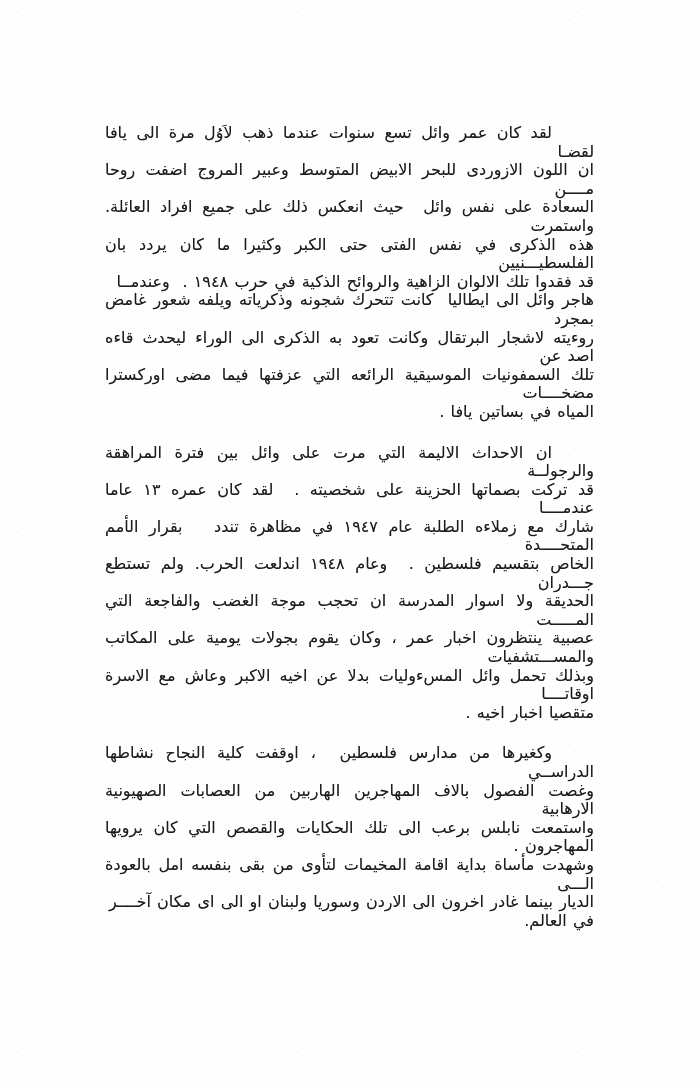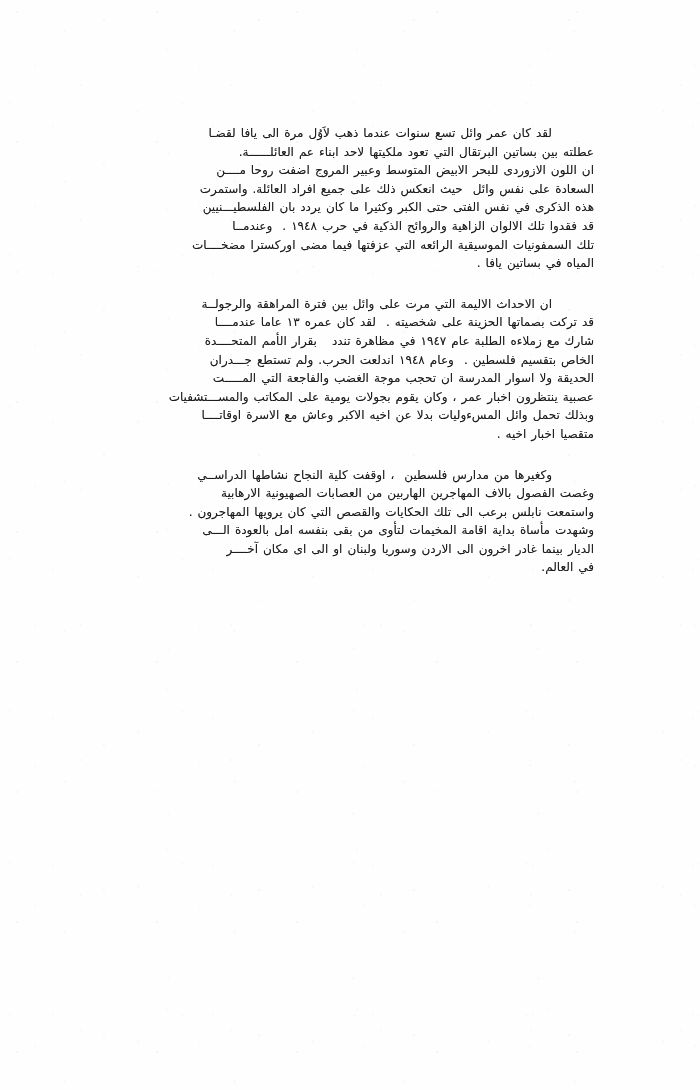--- a/index.html
+++ b/index.html
@@ -48,21 +48,21 @@
     top: 124px;
     right: 106px;
     left: 105px;
     direction: rtl;
     text-align: justify;
     text-align-last: right;
   }
 
   .para {
     margin: 0 0 22px 0;
-    font-size: 12px;
+    font-size: 16px;
     line-height: 18.6px;
     color: #1b1b1b;
     letter-spacing: 0.1px;
     word-spacing: 1.2px;
     
     text-shadow: 0 0 0.45px rgba(40,40,40,0.42);
   }
   .para:last-child { margin-bottom: 16px; }
 
   
@@ -78,25 +78,26 @@
 <body>
 
 <div class="page">
 
   <div class="paper-grain"></div>
 
   <div class="text-block">
 
     <p class="para">
       <span class="line indent">لقد كان عمر وائل تسع سنوات عندما ذهب لاَوُل مرة الى يافا لقضـا</span>
-      <span class="line">عطلته بين بساتين البرتقال التي تعود ملكيتها لاحد ابناء عم العائلــــــة.</span>
       <span class="line">ان اللون الازوردى للبحر الابيض المتوسط وعبير المروج اضفت روحا مــــن</span>
       <span class="line">السعادة على نفس وائل  حيث انعكس ذلك على جميع افراد العائلة. واستمرت</span>
       <span class="line">هذه الذكرى في نفس الفتى حتى الكبر وكثيرا ما كان يردد بان الفلسطيـــنيين</span>
       <span class="line">قد فقدوا تلك الالوان الزاهية والروائح الذكية في حرب ١٩٤٨ .  وعندمــا</span>
+      <span class="line">هاجر وائل الى ايطاليا  كانت تتحرك شجونه وذكرياته ويلفه شعور غامض بمجرد</span>
+      <span class="line">روءيته لاشجار البرتقال وكانت تعود به الذكرى الى الوراء ليحدث قاءه اصد عن</span>
       <span class="line">تلك السمفونيات الموسيقية الرائعه التي عزفتها فيما مضى اوركسترا مضخــــات</span>
       <span class="line center">المياه في بساتين يافا .</span>
     </p>
 
     <p class="para">
       <span class="line indent">ان الاحداث الاليمة التي مرت على وائل بين فترة المراهقة والرجولــة</span>
       <span class="line">قد تركت بصماتها الحزينة على شخصيته .  لقد كان عمره ١٣ عاما عندمــــا</span>
       <span class="line">شارك مع زملاءه الطلبة عام ١٩٤٧ في مظاهرة تندد   بقرار الأمم المتحــــدة</span>
       <span class="line">الخاص بتقسيم فلسطين .  وعام ١٩٤٨ اندلعت الحرب. ولم تستطع جـــدران</span>
       <span class="line">الحديقة ولا اسوار المدرسة ان تحجب موجة الغضب والفاجعة التي المـــــت</span>

